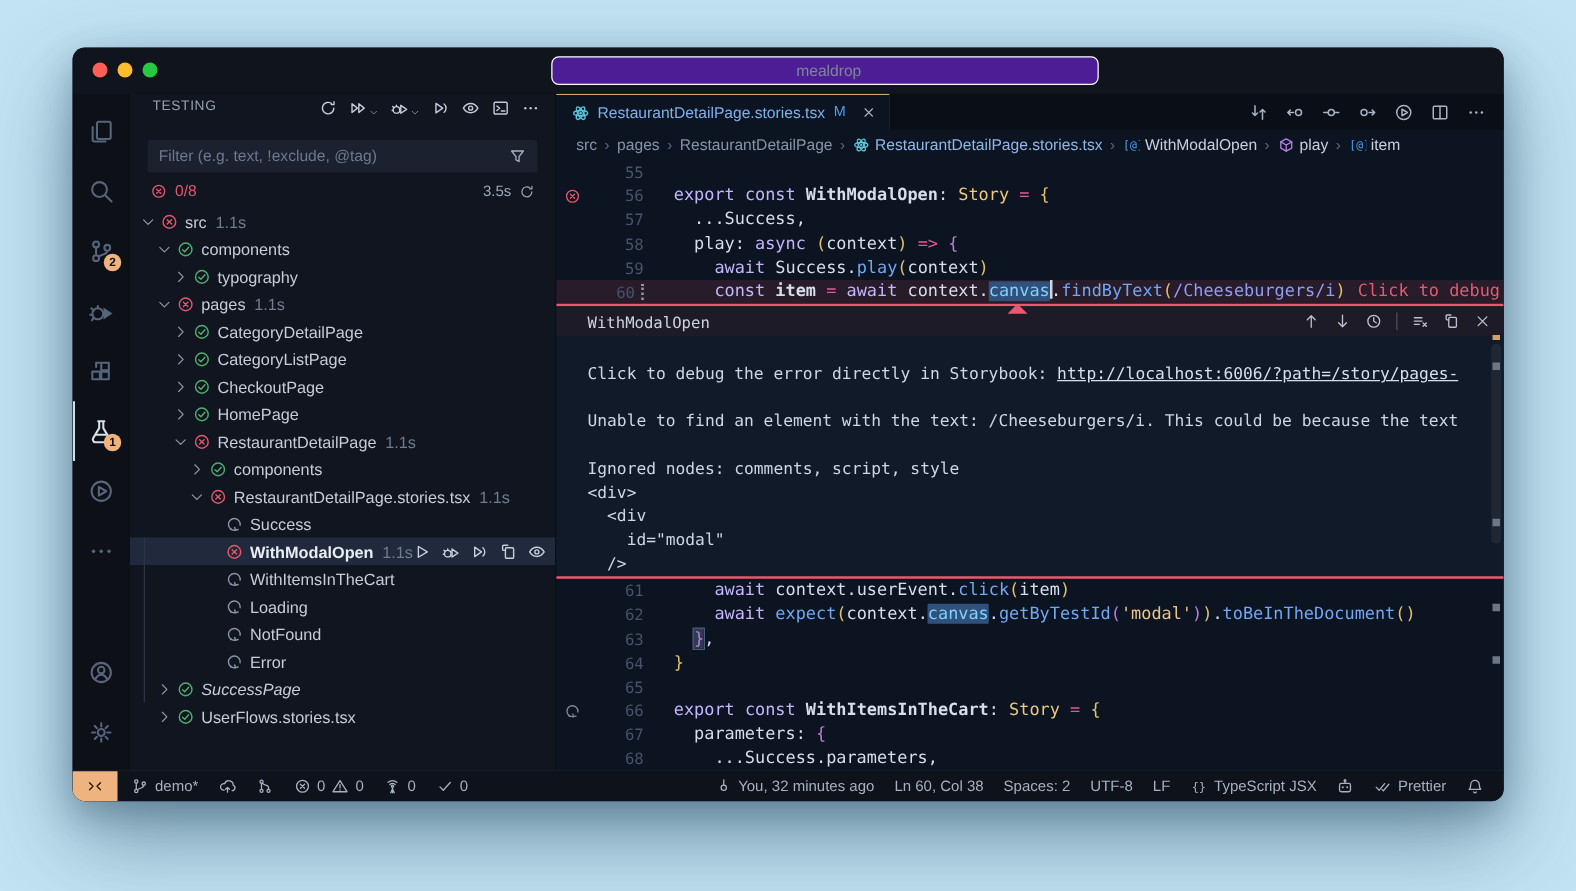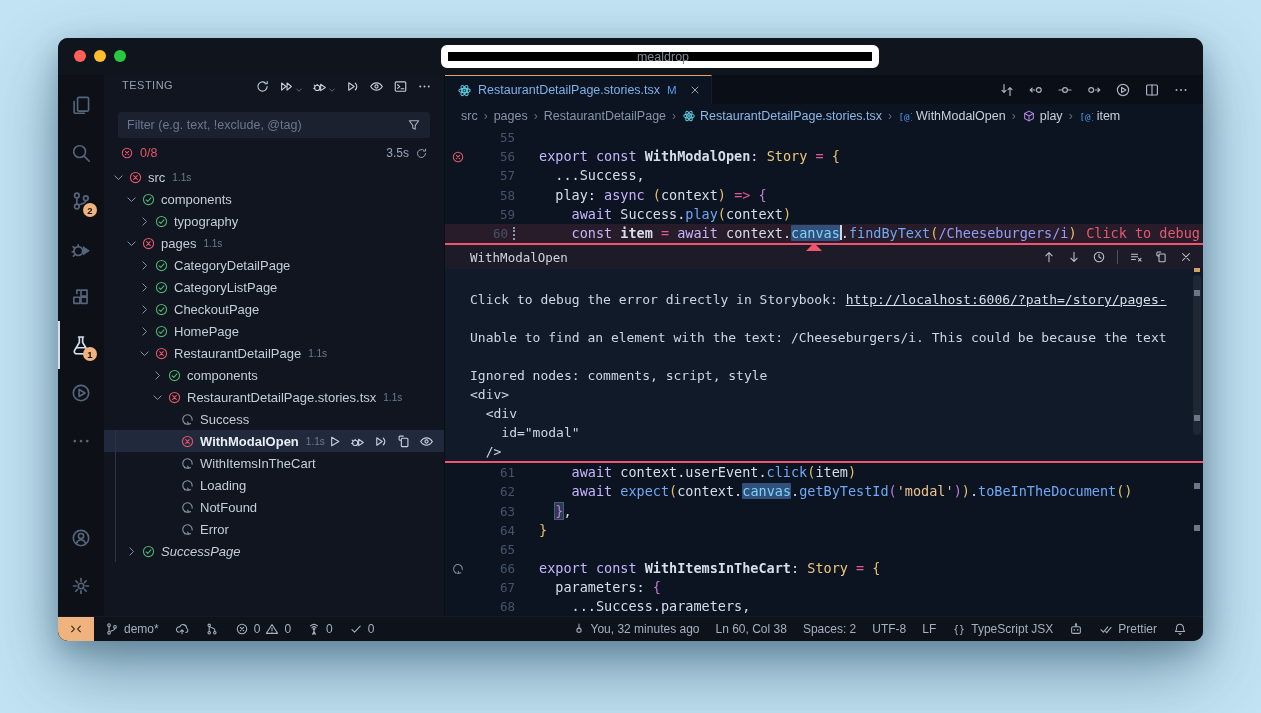--- a/index.html
+++ b/index.html
@@ -6,22 +6,22 @@
   html,body{width:1261px;height:713px;overflow:hidden}
   body{background:#c2e3f3;font-family:"Liberation Sans",sans-serif;position:relative}
   .window{position:absolute;left:58px;top:38px;width:1145px;height:603px;background:#0d1421;
     border-radius:10px;overflow:hidden;display:flex;flex-direction:column;
     box-shadow:0 30px 70px rgba(25,60,85,.45),0 10px 28px rgba(25,60,85,.30)}
   
   .titlebar{height:37px;background:#10141d;flex:0 0 auto;position:relative}
   .lights{position:absolute;left:16px;top:12px;display:flex;gap:8px}
   .light{width:12px;height:12px;border-radius:50%}
   .nav{position:absolute;left:325px;top:10px;display:flex;gap:20px;color:#8a95a6}
-  .searchbox{position:absolute;left:383px;top:7px;width:438px;height:23px;background:#000000;
-    border:7px solid #ffffff;border-radius:6px;display:flex;align-items:center;justify-content:center;
+  .searchbox{position:absolute;left:383px;top:7px;width:438px;height:23px;background:#4c1d95;
+    border:1px solid #ffffff;border-radius:6px;display:flex;align-items:center;justify-content:center;
     gap:6px;color:#7e8796;font-size:12.5px}
   .tb-right{position:absolute;right:14px;top:10px;display:flex;gap:14px;color:#9aa5b5}
   
   .main{flex:1;display:flex;min-height:0}
   .activity{width:46px;background:#0d1017;display:flex;flex-direction:column;align-items:center;padding-top:6px;flex:0 0 auto}
   .act-item{width:46px;height:48px;display:flex;align-items:center;justify-content:center;color:#56647c;position:relative}
   .act-item.active{color:#d5dfec;box-shadow:inset 2px 0 0 #d5dfec}
   .act-item .badge{position:absolute;right:7px;bottom:8px;min-width:14px;height:14px;border-radius:8px;
     background:#efb37f;color:#1c1205;font-size:9.5px;font-weight:bold;display:flex;align-items:center;justify-content:center;padding:0 2px}
   .act-bottom{margin-top:auto;margin-bottom:6px;display:flex;flex-direction:column;align-items:center}
@@ -46,21 +46,21 @@
   .tree{flex:1;overflow:hidden;font-size:13px;color:#c5cdd9;position:relative;margin-top:4px}
   .trow{height:22px;display:flex;align-items:center;padding-right:8px;white-space:nowrap}
   .trow.selected{background:#202a3c}
   .tchev{width:16px;color:#8b96a8;display:flex;justify-content:center;flex:0 0 auto}
   .tchev svg{width:13px;height:13px}
   .tstate{width:18px;display:flex;justify-content:center;flex:0 0 auto}
   .tstate svg{width:15px;height:15px}
   .st-err{color:#e4566a}.st-pass{color:#4fb06d}.st-q{color:#8a94a6}
   .tlabel{margin-left:4px}
   .trow.selected .tlabel{color:#e9eef5;font-weight:bold}
-  .ttime{margin-left:7px;font-size:10px;color:#6f7b90}
+  .ttime{margin-left:7px;font-size:13px;color:#6f7b90}
   .tactions{margin-left:auto;display:flex;gap:8px;color:#c6cfdc;padding-right:2px}
   .tactions svg{width:15px;height:15px}
   .guide{position:absolute;left:11px;width:1px;background:#2b3444}
   
   .editor{flex:1;display:flex;flex-direction:column;background:#0d1421;min-width:0}
   .tabs{height:29px;background:#090e17;display:flex;flex:0 0 auto;align-items:stretch}
   .tab{display:flex;align-items:center;gap:6px;padding:0 10px 0 12px;background:#0d1421;
     border-top:1px solid #d8a967;border-right:1px solid #161d2b;font-size:12.5px;color:#7eb0e9}
   .tab svg{width:15px;height:15px}
   .tab .m{color:#4f9ff0;font-size:11.5px;margin-left:1px}
@@ -647,20 +647,34 @@
               </svg>
             </span>
             <span class="tstate st-pass">
               <svg viewBox="0 0 16 16" fill="none" stroke="currentColor" stroke-width="1.2" stroke-linecap="round" stroke-linejoin="round">
                 <circle cx="8" cy="8" r="5.4"></circle>
                 <path d="M5.4 8.3l1.8 1.8 3.4-3.9"></path>
               </svg>
             </span>
             <span class="tlabel">SuccessPage</span>
           </div>
+          <div class="trow" style="padding-left: 19px;">
+            <span class="tchev">
+              <svg viewBox="0 0 16 16" fill="none" stroke="currentColor" stroke-width="1.2" stroke-linecap="round" stroke-linejoin="round">
+                <path d="M6 3.5L10.5 8 6 12.5"></path>
+              </svg>
+            </span>
+            <span class="tstate st-pass">
+              <svg viewBox="0 0 16 16" fill="none" stroke="currentColor" stroke-width="1.2" stroke-linecap="round" stroke-linejoin="round">
+                <circle cx="8" cy="8" r="5.4"></circle>
+                <path d="M5.4 8.3l1.8 1.8 3.4-3.9"></path>
+              </svg>
+            </span>
+            <span class="tlabel">UserFlows.stories.tsx</span>
+          </div>
         </div>
     </div>
 
     <div class="editor">
       <div class="tabs">
         <div class="tab">
           <span class="ic ic-react" id="tab-ic">
               <svg viewBox="0 0 16 16" fill="none" stroke="currentColor" stroke-width="1.2" stroke-linecap="round" stroke-linejoin="round">
                 <ellipse cx="8" cy="8" rx="6" ry="2.3"></ellipse>
                 <ellipse cx="8" cy="8" rx="6" ry="2.3" transform="rotate(60 8 8)"></ellipse>

